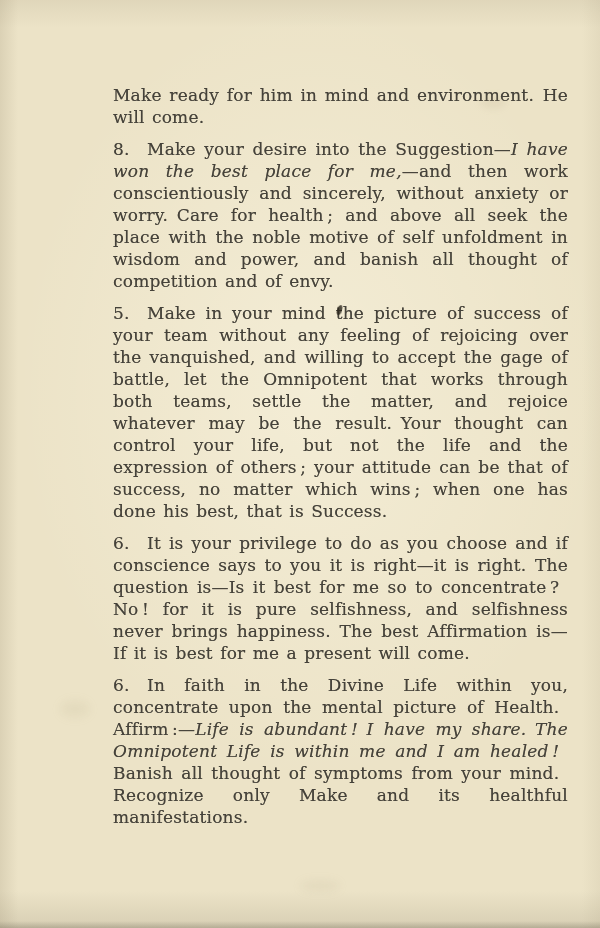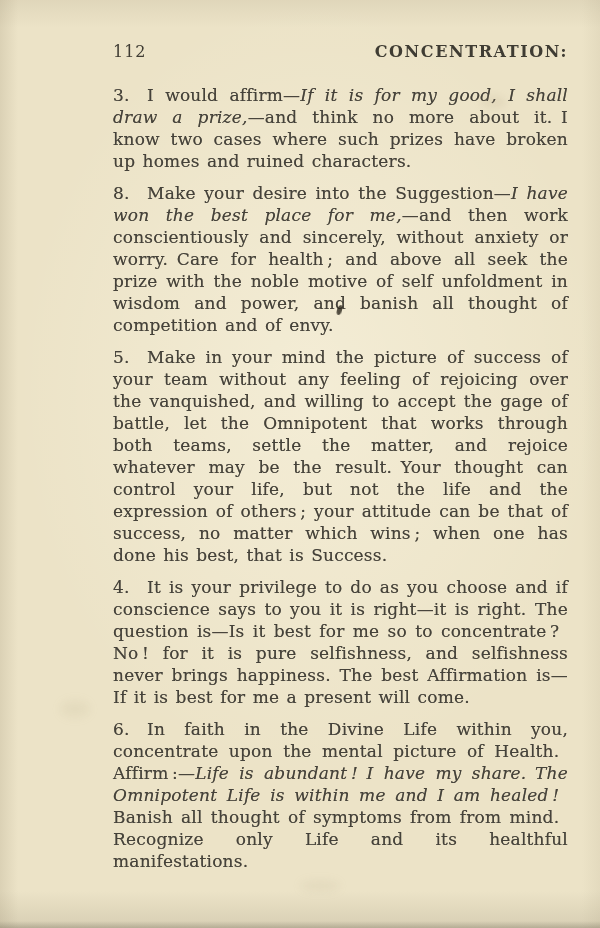--- a/index.html
+++ b/index.html
@@ -86,31 +86,27 @@
   }
   .spot-a { left: 480px; top: 95px;  width: 26px; height: 14px; background: rgba(170,155,120,0.12); filter: blur(3px); }
   .spot-b { left: 60px;  top: 700px; width: 30px; height: 18px; background: rgba(170,155,120,0.10); filter: blur(4px); }
   .spot-c { left: 300px; top: 880px; width: 40px; height: 12px; background: rgba(160,148,115,0.10); filter: blur(4px); }
 </style>
 </head>
 <body>
 
 <div class="page">
 
-  <header class="page-header">
-    <span class="page-number">112</span>
-    <span class="running-head">CONCENTRATION:</span>
-  </header>
 
   <main class="page-body" id="page-body">
-      <p class="para"><span>3.  I would affirm—</span><span class="italic">If it is for my good, I shall draw a prize,</span><span>—and think no more about it. I know two cases where such prizes have broken up homes and ruined characters.</span></p>
-      <p class="para"><span>8.  Make your desire into the Suggestion—</span><span class="italic">I have won the best place for me,</span><span>—and then work conscientiously and sincerely, without anxiety or worry. Care for health ; and above all seek the prize with the noble motive of self unfoldment in wisdom and power, and banish all thought of competition and of envy.</span></p>
+      <p class="para"><span>Make ready for him in mind and environment. He will come.</span></p>
+      <p class="para"><span>8.  Make your desire into the Suggestion—</span><span class="italic">I have won the best place for me,</span><span>—and then work conscientiously and sincerely, without anxiety or worry. Care for health ; and above all seek the place with the noble motive of self unfoldment in wisdom and power, and banish all thought of competition and of envy.</span></p>
       <p class="para"><span>5.  Make in your mind the picture of success of your team without any feeling of rejoicing over the vanquished, and willing to accept the gage of battle, let the Omnipotent that works through both teams, settle the matter, and rejoice whatever may be the result. Your thought can control your life, but not the life and the expression of others ; your attitude can be that of success, no matter which wins ; when one has done his best, that is Success.</span></p>
-      <p class="para"><span>4.  It is your privilege to do as you choose and if conscience says to you it is right—it is right. The question is—Is it best for me so to concentrate ? No ! for it is pure selfishness, and selfishness never brings happiness. The best Affirmation is—If it is best for me a present will come.</span></p>
-      <p class="para"><span>6.  In faith in the Divine Life within you, concentrate upon the mental picture of Health. Affirm :—</span><span class="italic">Life is abundant ! I have my share. The Omnipotent Life is within me and I am healed !</span><span> Banish all thought of symptoms from from mind. Recognize only Life and its healthful manifestations.</span></p>
+      <p class="para"><span>6.  It is your privilege to do as you choose and if conscience says to you it is right—it is right. The question is—Is it best for me so to concentrate ? No ! for it is pure selfishness, and selfishness never brings happiness. The best Affirmation is—If it is best for me a present will come.</span></p>
+      <p class="para"><span>6.  In faith in the Divine Life within you, concentrate upon the mental picture of Health. Affirm :—</span><span class="italic">Life is abundant ! I have my share. The Omnipotent Life is within me and I am healed !</span><span> Banish all thought of symptoms from your mind. Recognize only Make and its healthful manifestations.</span></p>
     </main>
 
   <div class="ink-smudge"></div>
   <div class="paper-spot spot-a"></div>
   <div class="paper-spot spot-b"></div>
   <div class="paper-spot spot-c"></div>
 
 </div>
 
 </body></html>

